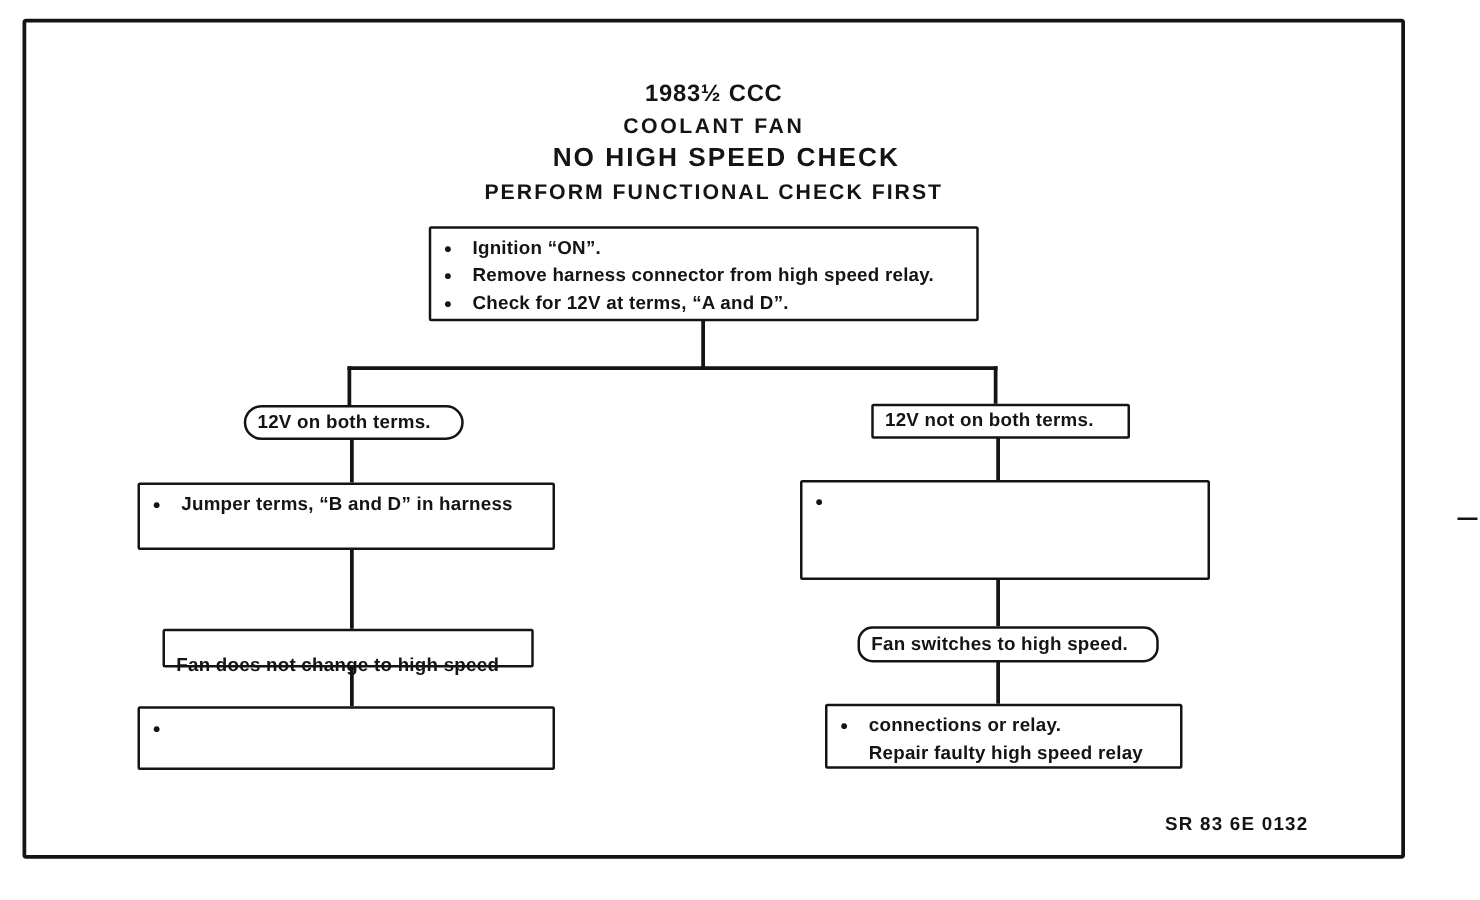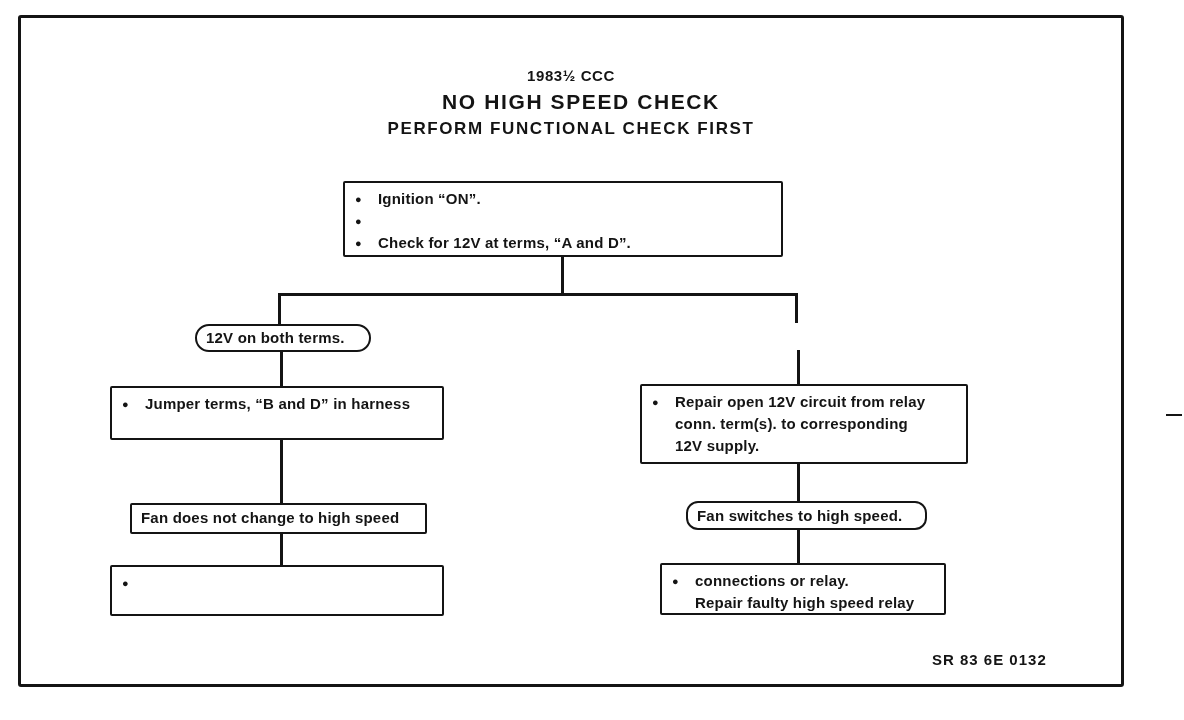--- a/index.html
+++ b/index.html
@@ -29,21 +29,21 @@
   }
   
   .title-block {
     position: absolute;
     left: 18px;
     top: 63px;
     width: 1106px;
     text-align: center;
     font-weight: 700;
   }
-  .title-l1 { font-size: 15px; line-height: 25px; letter-spacing: 0.6px; }
+  .title-l1 { font-size: 19px; line-height: 25px; letter-spacing: 0.6px; }
   .title-l2 { font-size: 17px; line-height: 25px; letter-spacing: 2px; }
   .title-l3 { font-size: 21px; line-height: 28px; letter-spacing: 1.6px; padding-left: 20px; }
   .title-l4 { font-size: 17px; line-height: 25px; letter-spacing: 1.6px; }
   
   .fc-box {
     position: absolute;
     border: 2px solid #141414;
     border-radius: 2px;
     box-sizing: border-box;
     background: #ffffff;
@@ -61,21 +61,21 @@
   .bullet-item .b {
     width: 23px;
     flex: 0 0 23px;
     font-size: 11px;
     line-height: 22px;
   }
   .bullet-item .txt div { white-space: nowrap; }
   #box-start   { left: 343px; top: 181px; width: 440px; height: 76px; }
   #box-l-cond  { left: 195px; top: 324px; width: 176px; height: 28px; border-radius: 14px; }
   #box-l-act1  { left: 110px; top: 386px; width: 334px; height: 54px; }
-  #box-l-res   { left: 130px; top: 503px; width: 297px; height: 31px; padding-top: 2px; }
+  #box-l-res   { left: 130px; top: 503px; width: 297px; height: 31px; padding-top: 17px; }
   #box-l-act2  { left: 110px; top: 565px; width: 334px; height: 51px; }
   #box-r-cond  { left: 697px; top: 323px; width: 207px; height: 28px; }
   #box-r-act1  { left: 640px; top: 384px; width: 328px; height: 80px; }
   #box-r-res   { left: 686px; top: 501px; width: 241px; height: 29px; padding-top: 2px; border-radius: 12px; }
   #box-r-act2  { left: 660px; top: 563px; width: 286px; height: 52px; }
   
   .conn {
     position: absolute;
     background: #141414;
   }
@@ -111,33 +111,37 @@
 </style>
 </head>
 <body>
 
 <div class="screen">
 
   <div class="page-border"></div>
 
   <div class="title-block">
     <div class="title-l1">1983½ CCC</div>
+    <div class="title-l2">COOLANT FAN</div>
     <div class="title-l3">NO HIGH SPEED CHECK</div>
     <div class="title-l4">PERFORM FUNCTIONAL CHECK FIRST</div>
   </div>
 
   <div class="fc-box bullet-list" id="box-start">
     <div class="bullet-item">
       <span class="b">●</span>
       <div class="txt">
           <div>Ignition “ON”.</div>
         </div>
     </div>
     <div class="bullet-item">
       <span class="b">●</span>
+      <div class="txt">
+          <div>Remove harness connector from high speed relay.</div>
+        </div>
     </div>
     <div class="bullet-item">
       <span class="b">●</span>
       <div class="txt">
           <div>Check for 12V at terms, “A and D”.</div>
         </div>
     </div>
   </div>
 
   <div class="conn" id="conn-top-v"></div>
@@ -163,29 +167,25 @@
   </div>
 
   <div class="fc-box label-box" id="box-l-res">Fan does not change to high speed</div>
 
   <div class="fc-box bullet-list" id="box-l-act2">
     <div class="bullet-item">
       <span class="b">●</span>
     </div>
   </div>
 
+  <div class="fc-box label-box" id="box-r-cond">12V not on both terms.</div>
 
   <div class="fc-box bullet-list" id="box-r-act1">
     <div class="bullet-item">
       <span class="b">●</span>
-      <div class="txt">
-        <div>Repair open 12V circuit from relay</div>
-        <div>conn. term(s). to corresponding</div>
-        <div>12V supply.</div>
-      </div>
     </div>
   </div>
 
   <div class="fc-box label-box" id="box-r-res">Fan switches to high speed.</div>
 
   <div class="fc-box bullet-list" id="box-r-act2">
     <div class="bullet-item">
       <span class="b">●</span>
       <div class="txt">
         <div>connections or relay.</div>

